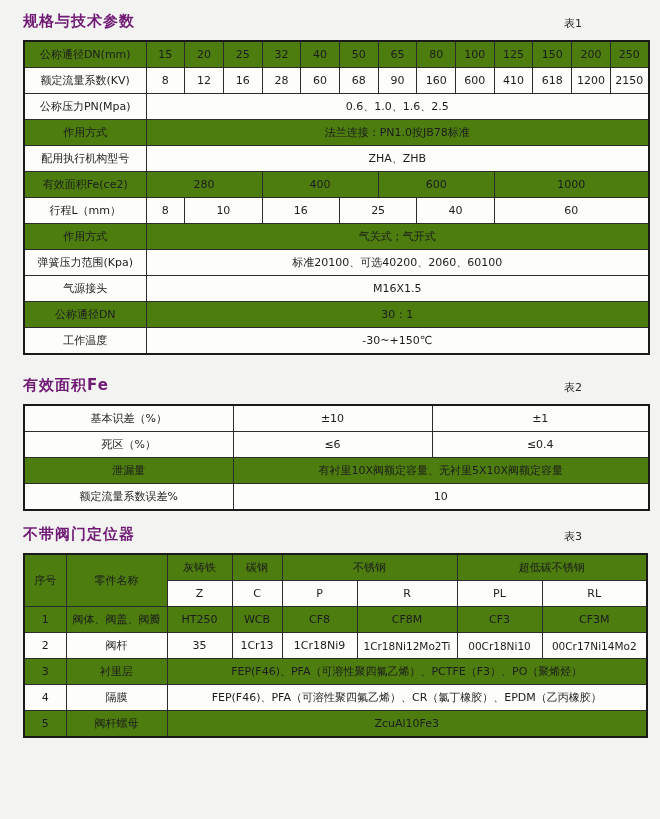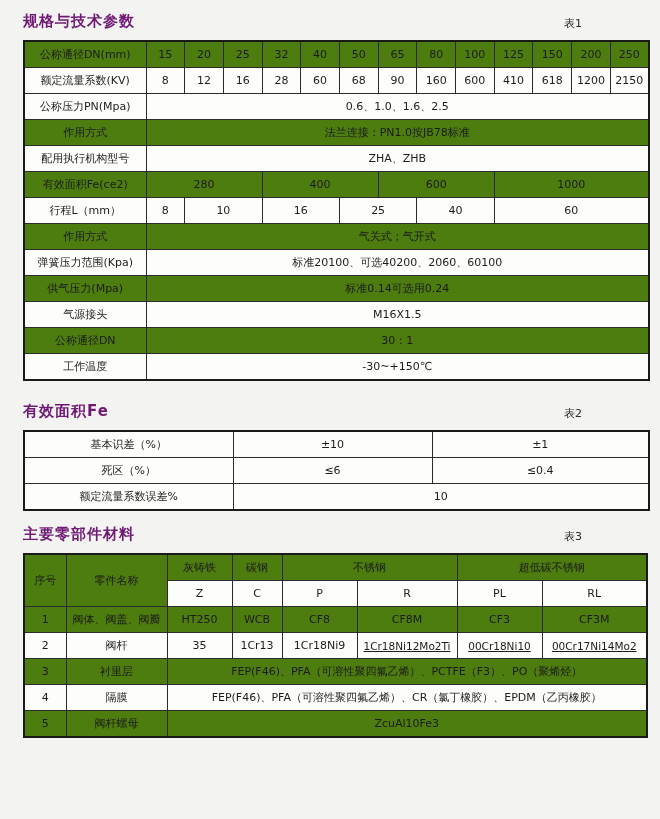--- a/index.html
+++ b/index.html
@@ -37,21 +37,21 @@
   tr.shade td, td.shade{ background:#4d7c0f; }
   .t1 .c-label{ width:122px; }
   .t1 .c-dn{ width:38.7px; }
   .t2 .c1{ width:209px; } .t2 .c2{ width:199px; } .t2 .c3{ width:217px; }
   .t3 .cn{ width:42px; } .t3 .cpart{ width:101px; }
   .t3 .cz{ width:65px; } .t3 .cc{ width:50px; }
   .t3 .cp{ width:75px; } .t3 .cr{ width:100px; }
   .t3 .cpl{ width:85px; } .t3 .crl{ width:105px; }
   .sec2{ margin-top:21px; }
   .sec3{ margin-top:14px; }
-  .t3 td.long{ font-size:10.5px; letter-spacing:0;text-decoration:underline; }
+  .t3 td.long{ font-size:10.5px; letter-spacing:0; }
 </style>
 </head>
 <body>
 
 <div class="sec1">
   <div class="section-title-row">
     <span class="section-title">规格与技术参数</span>
     <span class="table-tag">表1</span>
   </div>
   <table class="t1">
@@ -133,24 +133,20 @@
       <td colspan="4">60</td>
     </tr>
     <tr class="shade">
       <td>作用方式</td>
       <td colspan="13">气关式；气开式</td>
     </tr>
     <tr>
       <td>弹簧压力范围(Kpa)</td>
       <td colspan="13">标准20100、可选40200、2060、60100</td>
     </tr>
-    <tr class="shade">
-      <td>供气压力(Mpa)</td>
-      <td colspan="13">标准0.14可选用0.24</td>
-    </tr>
     <tr>
       <td>气源接头</td>
       <td colspan="13">M16X1.5</td>
     </tr>
     <tr class="shade">
       <td>公称通径DN</td>
       <td colspan="13">30：1</td>
     </tr>
     <tr>
       <td>工作温度</td>
@@ -175,31 +171,35 @@
     <tr>
       <td>基本识差（%）</td>
       <td>±10</td>
       <td>±1</td>
     </tr>
     <tr>
       <td>死区（%）</td>
       <td>≤6</td>
       <td>≤0.4</td>
     </tr>
+    <tr class="shade">
+      <td>泄漏量</td>
+      <td colspan="2">有衬里10X阀额定容量、无衬里5X10X阀额定容量</td>
+    </tr>
     <tr>
       <td>额定流量系数误差%</td>
       <td colspan="2">10</td>
     </tr>
   </tbody>
     </table>
 </div>
 
 <div class="sec3">
   <div class="section-title-row">
-    <span class="section-title">主要零部件材料</span>
+    <span class="section-title">不带阀门定位器</span>
     <span class="table-tag">表3</span>
   </div>
   <table class="t3">
     <colgroup>
         <col class="cn">
         <col class="cpart">
         <col class="cz">
         <col class="cc">
         <col class="cp">
         <col class="cr">

